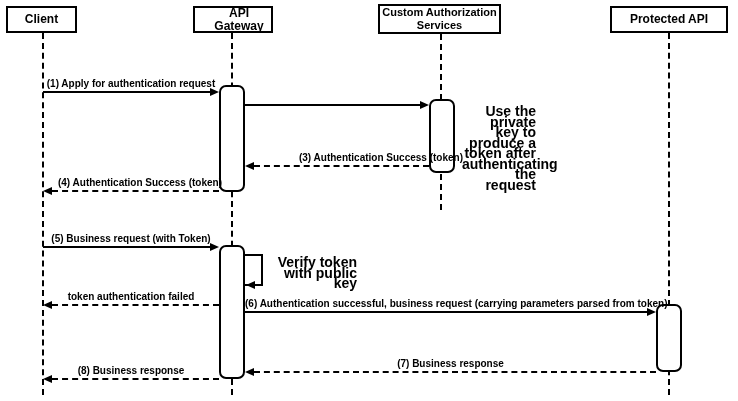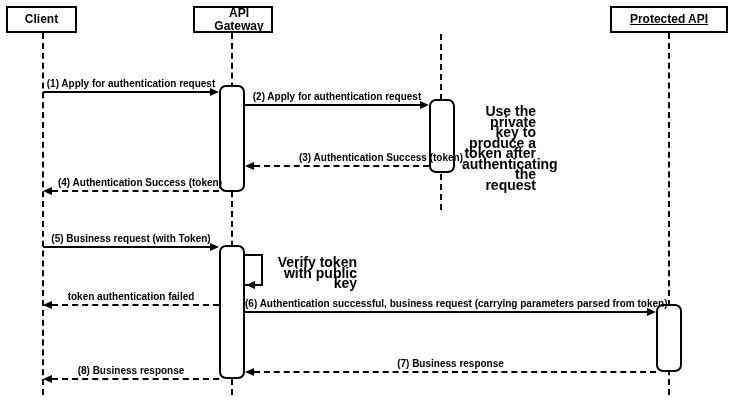--- a/index.html
+++ b/index.html
@@ -46,34 +46,37 @@
   <div class="lifeline" style="left:231px; top:33px; height:362px;"></div>
   <div class="lifeline" style="left:440px; top:34px; height:176px;"></div>
   <div class="lifeline" style="left:668px; top:33px; height:362px;"></div>
 
   <div class="head-box" style="left:6px;   top:6px; width:71px;  height:27px;align-items:center;">
     <span class="head-label">Client</span>
   </div>
   <div class="head-box" style="left:193px; top:6px; width:80px;  height:27px;padding-left:12px;">
     <span class="head-label">API Gateway</span>
   </div>
-  <div class="head-box" style="left:610px; top:6px; width:118px; height:27px;text-decoration:underline;">
+  <div class="head-box" style="left:378px; top:4px; width:123px; height:30px;">
+    <span class="head-label small">Custom Authorization
+Services</span>
+  </div>
+  <div class="head-box" style="left:610px; top:6px; width:118px; height:27px;">
     <span class="head-label">Protected API</span>
   </div>
 
   <div class="act" style="left:219px; top:85px;  height:107px;"></div>
   <div class="act" style="left:429px; top:99px;  height:74px;"></div>
   <div class="act" style="left:219px; top:245px; height:134px;"></div>
   <div class="act" style="left:656px; top:304px; height:68px;"></div>
 
   <div class="msg-label" style="left:43px; width:176px; top:78px;">(1) Apply for authentication request</div>
   <div class="line solid" style="left:43px; width:167px; top:91px;"></div>
   <div class="arrowhead right" style="left:210px; top:88px;"></div>
 
-  <div class="msg-label" style="left:245px; width:184px; top:91px;">(2) Apply for authentication request</div>
   <div class="line solid" style="left:245px; width:176px; top:104px;"></div>
   <div class="arrowhead right" style="left:420px; top:101px;"></div>
 
   <div class="note" style="left:462px; top:106px; width:74px;">Use the private
 key to produce a
 token after
 authenticating
 the request</div>
 
   <div class="msg-label" style="left:245px; width:184px; top:152px;margin-left:44px;">(3) Authentication Success (token)</div>

